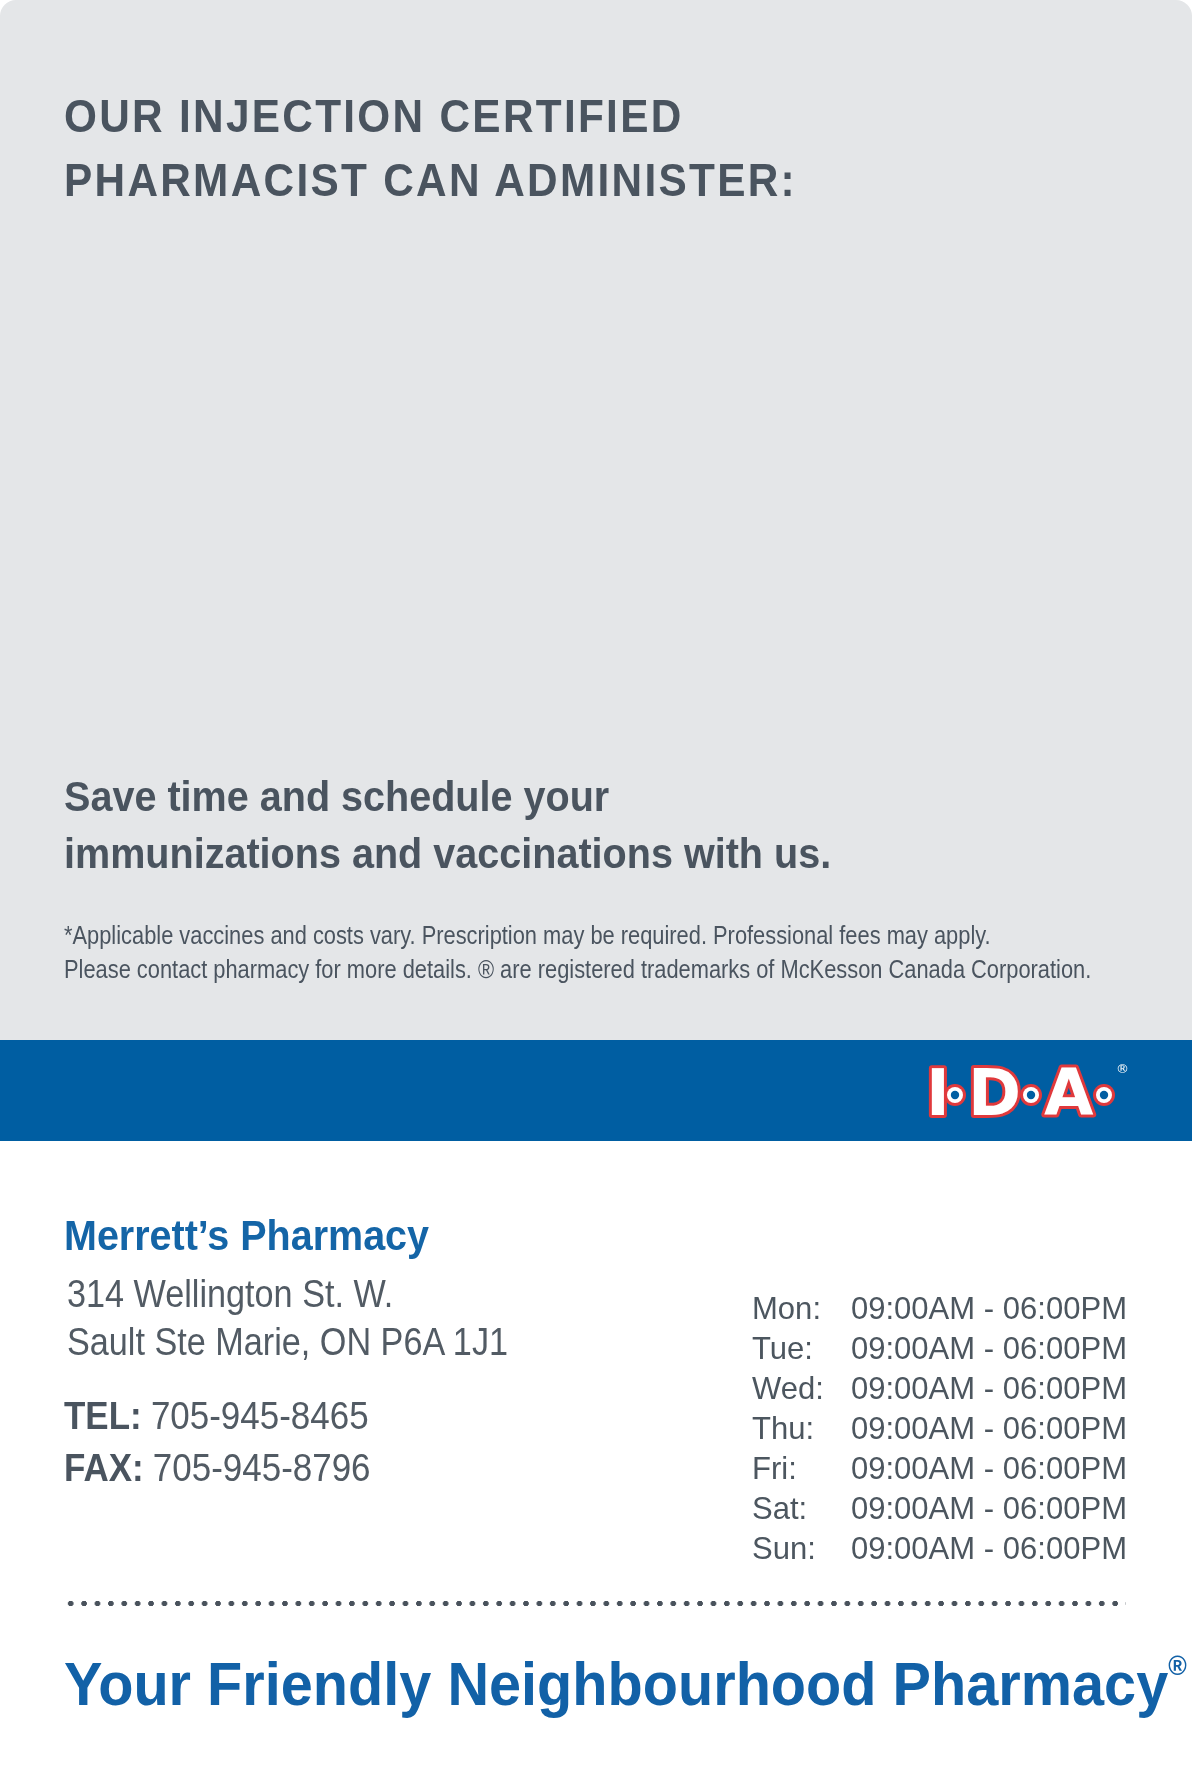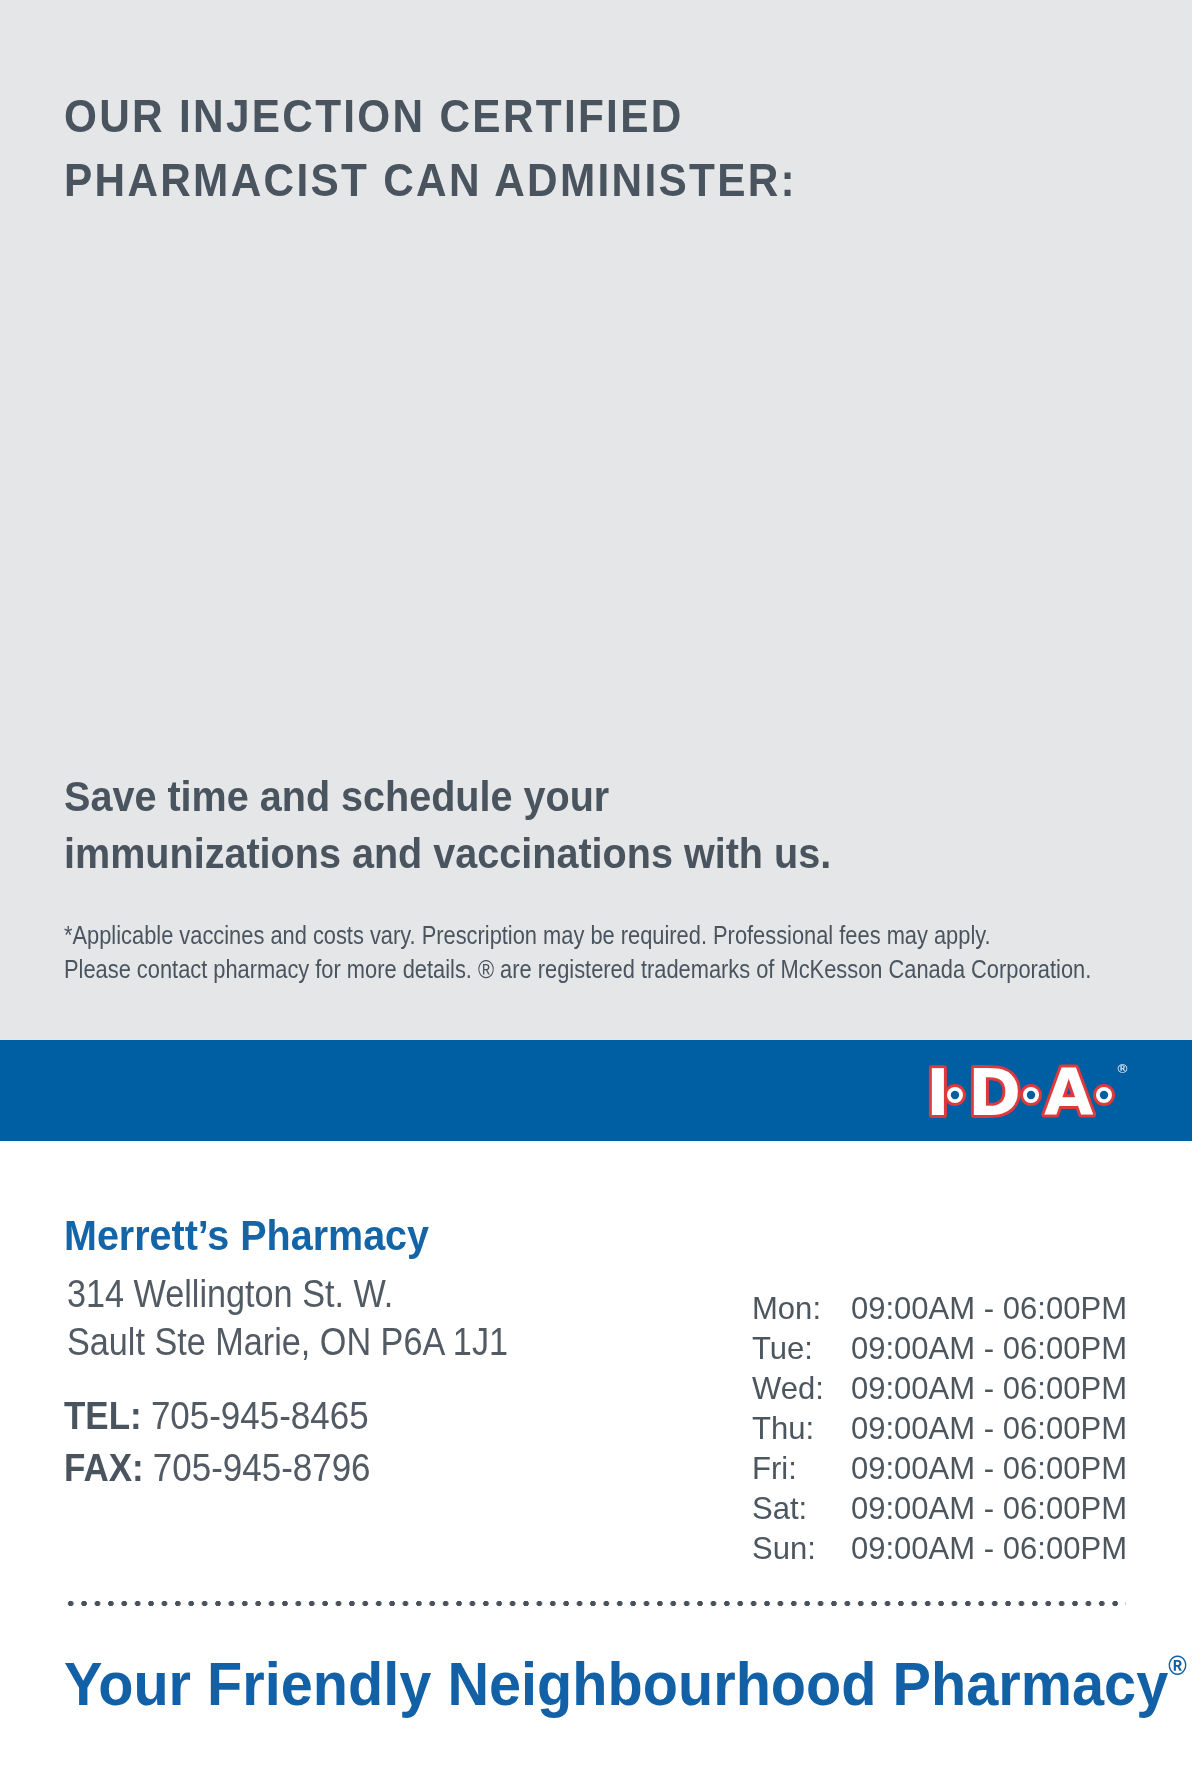--- a/index.html
+++ b/index.html
@@ -4,20 +4,21 @@
 <style>
   html,body { margin:0; padding:0; }
   body { font-family: "Liberation Sans", sans-serif; background:#ffffff; }
 
   .page {
     position: relative;
     width: 1192px;
     height: 1785px;
     background: #ffffff;
     overflow: hidden;
+    border-radius: 16px;
   }
 
   
   .hero {
     position: absolute;
     left: 0; top: 0;
     width: 1192px; height: 1040px;
     background: #E4E6E8;
   }
   .main-heading {

